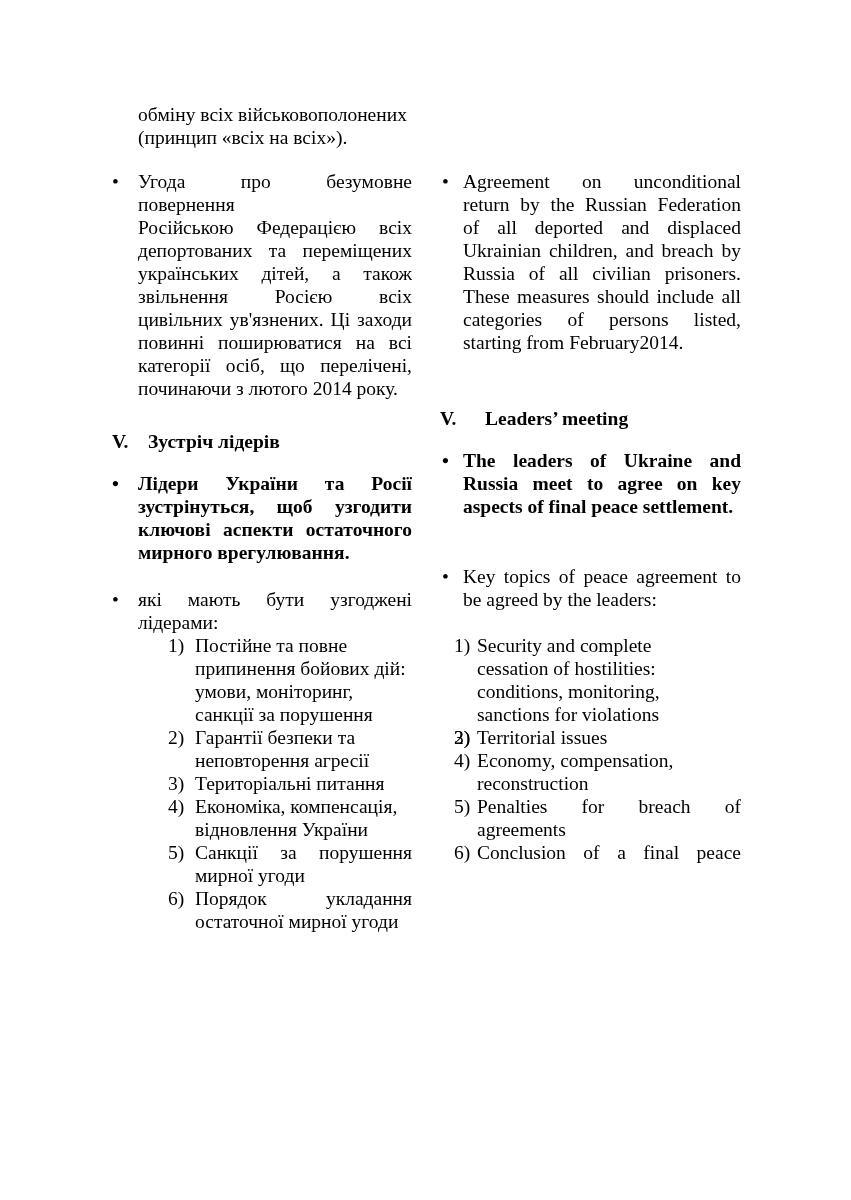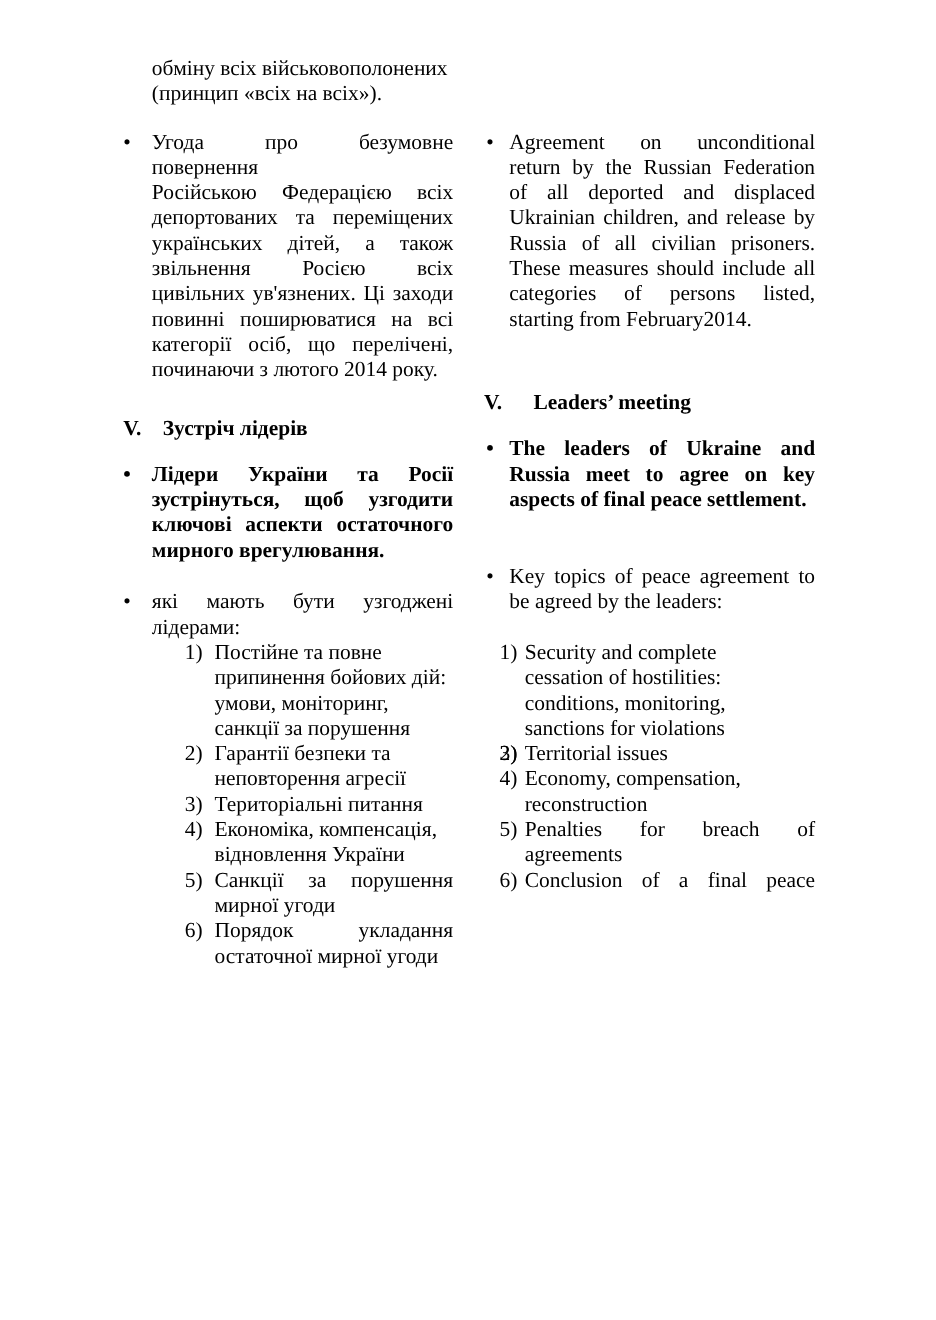--- a/index.html
+++ b/index.html
@@ -2,21 +2,21 @@
 <html><head>
 <meta charset="utf-8">
 <style>
   html,body { margin:0; padding:0; background:#ffffff; }
   .page {
     position:relative; width:851px; height:1200px; margin:0 auto;
     background:#ffffff; overflow:hidden; color:#000;
     font-family:"Liberation Serif","DejaVu Serif",serif;
     font-size:19.5px; line-height:23px;
   }
-  .col { position:absolute; top:0; height:100%; box-sizing:border-box; padding-top:51px; }
+  .col { position:absolute; top:0; height:100%; box-sizing:border-box; padding-top:103px; }
   .col-ukrainian { left:112px; width:302px; }
   .col-english  { left:440px; width:304px; }
 
   .block { position:relative; }
   .bold  { font-weight:700; }
 
   
   .marker { position:absolute; left:0; top:0; }
   .col-english .marker { left:2px; }
   .col-ukrainian .btext { margin-left:26px; width:274px; }
@@ -129,21 +129,21 @@
         </div>
       </div>
     </div>
   <div class="col col-english">
       <div class="block bullet" style="margin-top: 67px;">
         <span class="marker">•</span>
         <div class="btext">
           <div class="line j">Agreement on unconditional</div>
           <div class="line j">return by the Russian Federation</div>
           <div class="line j">of all deported and displaced</div>
-          <div class="line j">Ukrainian children, and release by</div>
+          <div class="line j">Ukrainian children, and breach by</div>
           <div class="line j">Russia of all civilian prisoners.</div>
           <div class="line j">These measures should include all</div>
           <div class="line j">categories of persons listed,</div>
           <div class="line">starting from February2014.</div>
         </div>
       </div>
       <div class="block heading" style="margin-top: 53px;">
         <span class="hnum">V.</span>
         <span class="htitle">Leaders’ meeting</span>
       </div>

